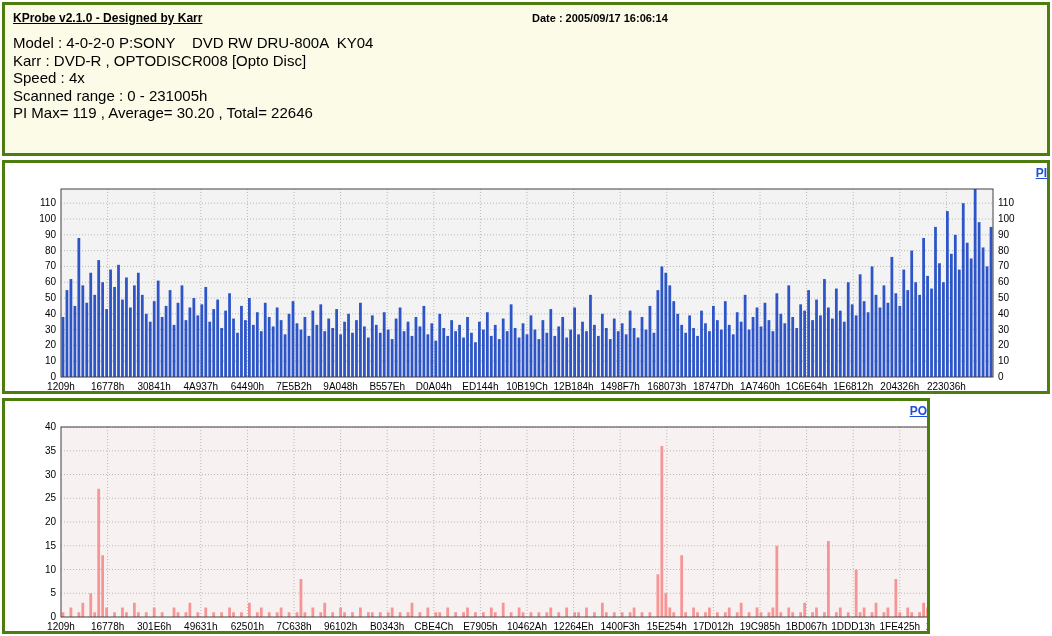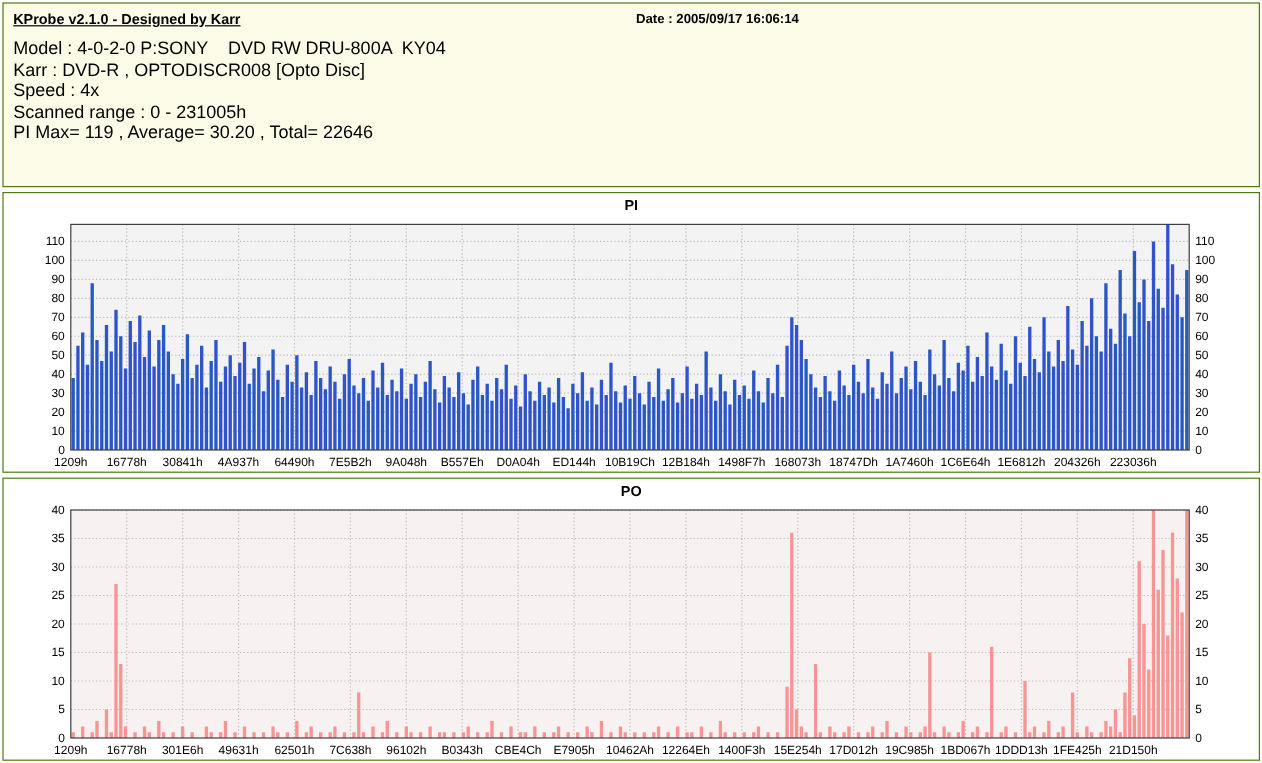--- a/index.html
+++ b/index.html
@@ -1,27 +1,27 @@
 <!DOCTYPE html>
 <html><head>
 <meta charset="utf-8">
 <style>
   html,body{margin:0;padding:0;}
   body{
     width:1052px;height:636px;position:relative;background:#ffffff;
     font-family:"Liberation Sans", sans-serif;overflow:hidden;
   }
-  .panel{position:absolute;border:1px solid #4d7c0f;box-sizing:border-box;background:#fff;overflow:hidden;}
+  .panel{position:absolute;border:3px solid #4d7c0f;box-sizing:border-box;background:#fff;overflow:hidden;}
   #header-panel{left:2px;top:2px;width:1048px;height:154px;background:#fbfbe8;}
   .hdr-title{position:absolute;left:8px;top:6px;font-size:12px;font-weight:bold;text-decoration:underline;white-space:pre;}
   .hdr-date{position:absolute;left:527px;top:7px;font-size:11px;white-space:pre;font-weight:bold;}
   .info-lines{position:absolute;left:8px;top:29px;font-size:15px;line-height:17.6px;white-space:pre;color:#000;}
   #pi-panel{left:2px;top:160px;width:1048px;height:234px;}
-  #po-panel{left:2px;top:398px;width:1048px;height:236px;}
-  .chart-title{height:17px;text-align:center;font-size:12px;font-weight:bold;color:#000000;padding-top:3px;}
+  #po-panel{left:2px;top:398px;width:928px;height:236px;}
+  .chart-title{height:17px;text-align:right;font-size:12px;font-weight:bold;color:#1d4ed8;padding-top:3px;text-decoration:underline;}
   svg{display:block;}
   svg text{font-family:"Liberation Sans", sans-serif;}
 </style>
 </head>
 <body>
 
 <div class="panel" id="header-panel">
   <span class="hdr-title">KProbe v2.1.0 - Designed by Karr</span>
   <span class="hdr-date">Date : 2005/09/17 16:06:14</span>
   <div class="info-lines" id="info-lines"><div>Model : 4-0-2-0 P:SONY    DVD RW DRU-800A  KY04</div><div>Karr : DVD-R , OPTODISCR008 [Opto Disc]</div><div>Speed : 4x</div><div>Scanned range : 0 - 231005h</div><div>PI Max= 119 , Average= 30.20 , Total= 22646</div></div>

